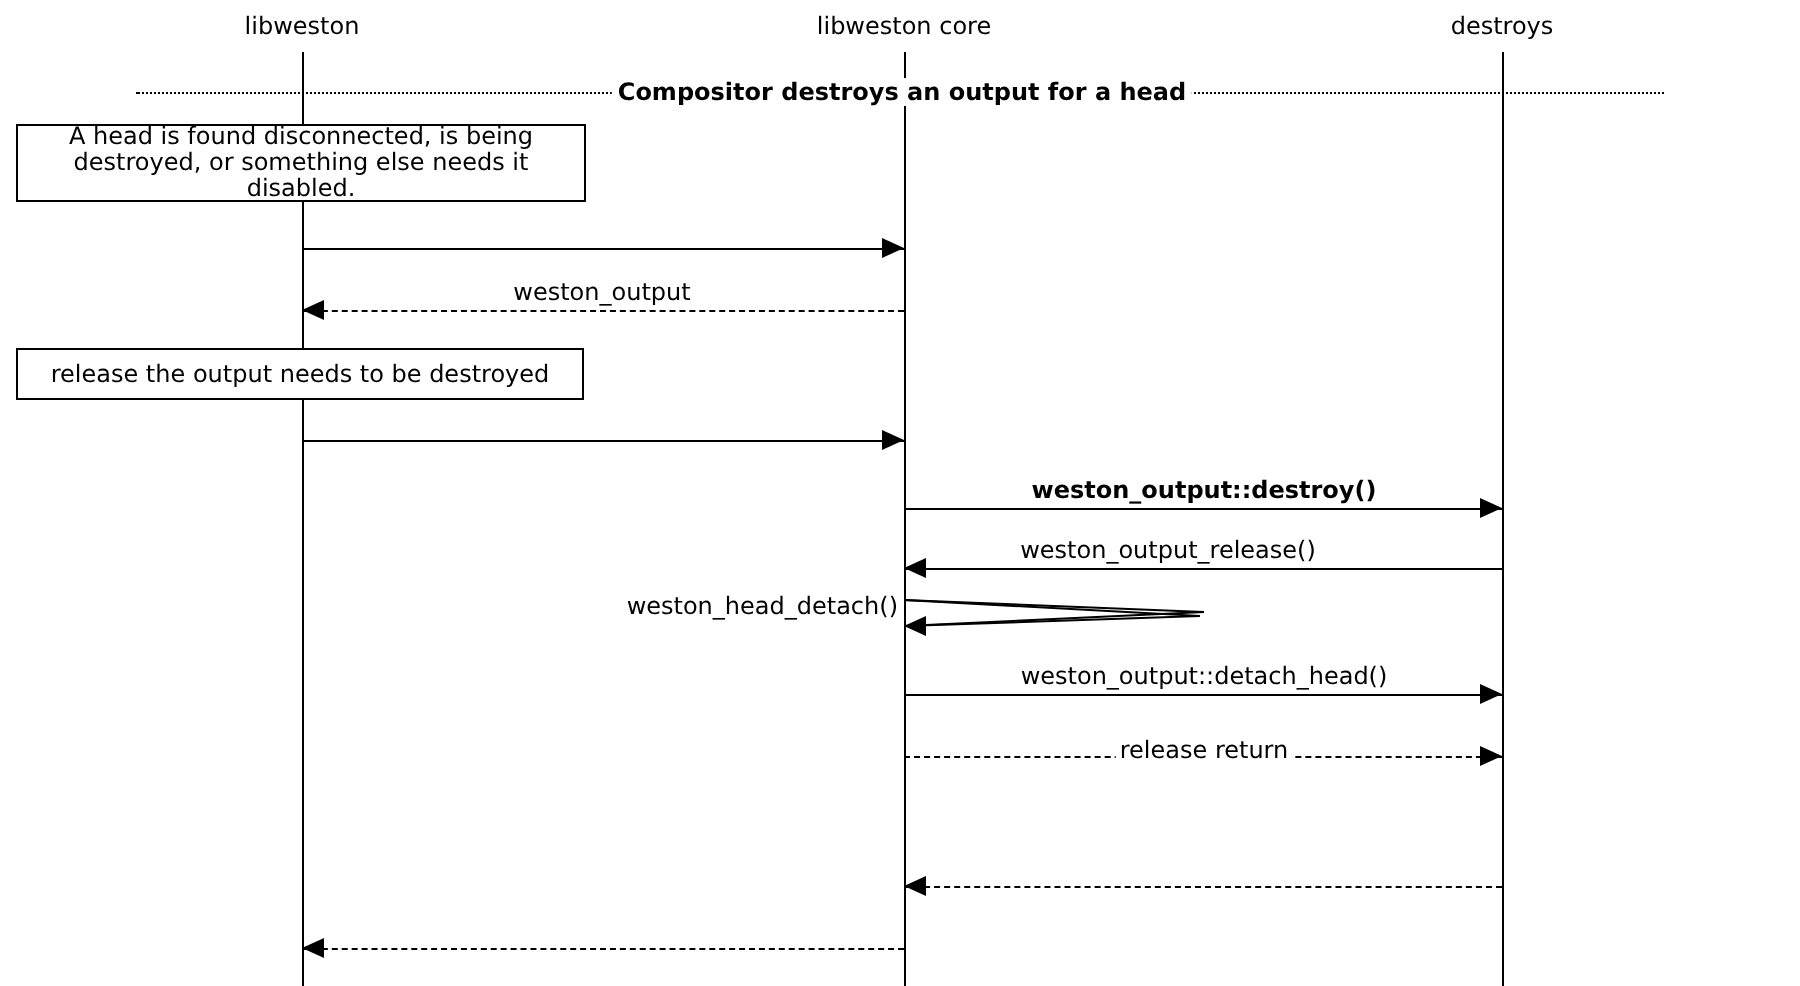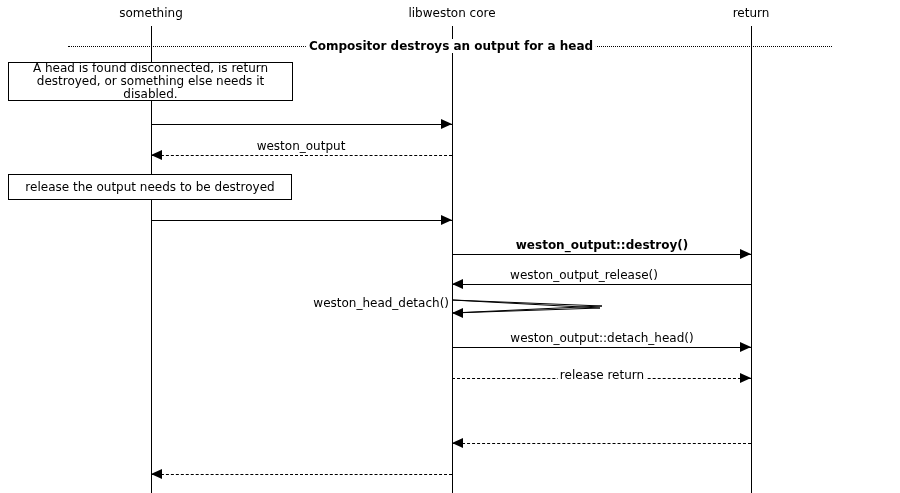--- a/index.html
+++ b/index.html
@@ -101,33 +101,33 @@
   }
   .selfcall svg {
     display: block;
   }
 </style>
 </head>
 <body>
 
 <div id="diagram">
 
-  <div class="actor-label" style="left:151px; top:6px;">something</div>
+  <div class="actor-label" style="left:151px; top:6px;">libweston</div>
   <div class="actor-label" style="left:452px; top:6px;">libweston core</div>
-  <div class="actor-label" style="left:751px; top:6px;">return</div>
+  <div class="actor-label" style="left:751px; top:6px;">destroys</div>
 
   <div class="lifeline" style="left:151px; top:26px; height:467px;"></div>
   <div class="lifeline" style="left:452px; top:26px; height:467px;"></div>
   <div class="lifeline" style="left:751px; top:26px; height:467px;"></div>
 
   <div class="divider-line" style="left:68px; top:46px; width:764px;"></div>
   <div class="divider-label" style="left:451px; top:39px;">Compositor destroys an output for a head</div>
 
   <div class="note-box" style="left:8px; top:62px; width:285px; height:39px;">
-    <span>A head is found disconnected, is return destroyed, or something else needs it disabled.</span>
+    <span>A head is found disconnected, is being destroyed, or something else needs it disabled.</span>
   </div>
 
   <div class="msg-line" style="left:151px; top:124px; width:301px;"></div>
   <div class="arrowhead right" style="left:441px; top:119px;"></div>
 
   <div class="msg-line dashed" style="left:151px; top:155px; width:301px;"></div>
   <div class="arrowhead left" style="left:151px; top:150px;"></div>
   <div class="msg-label" style="left:301px; top:139px;">weston_output</div>
 
   <div class="note-box" style="left:8px; top:174px; width:284px; height:26px;">

